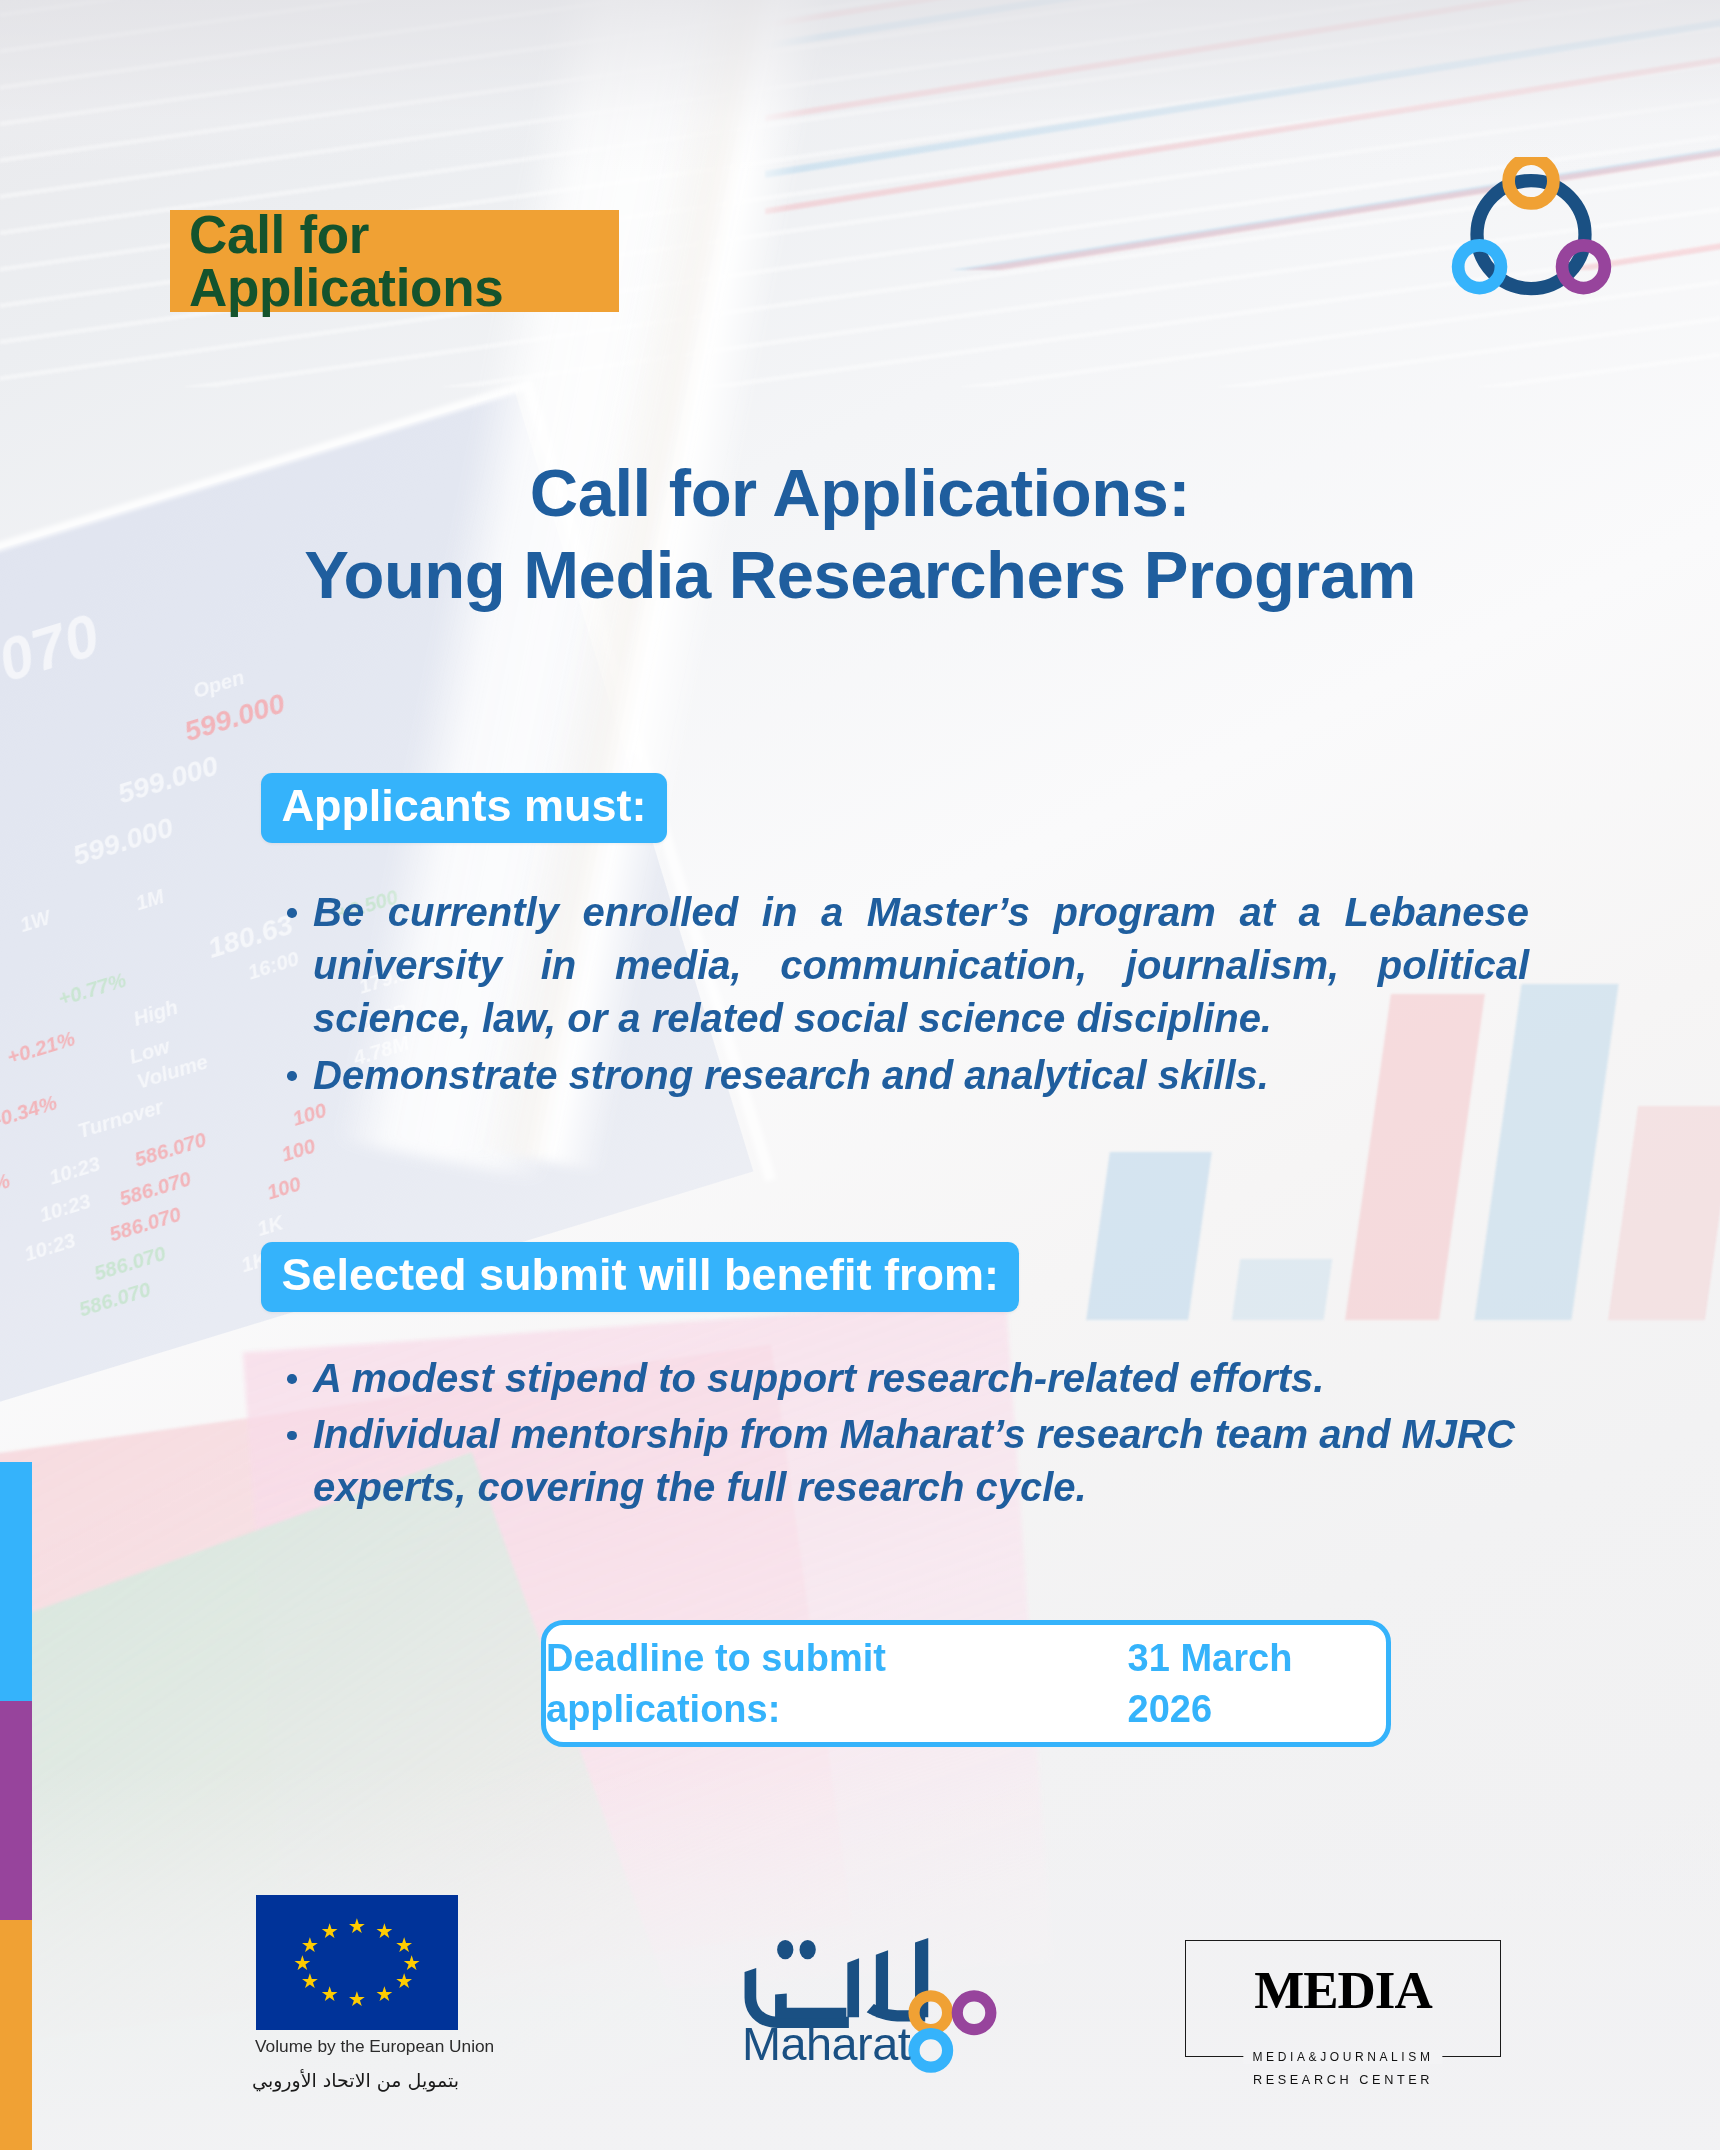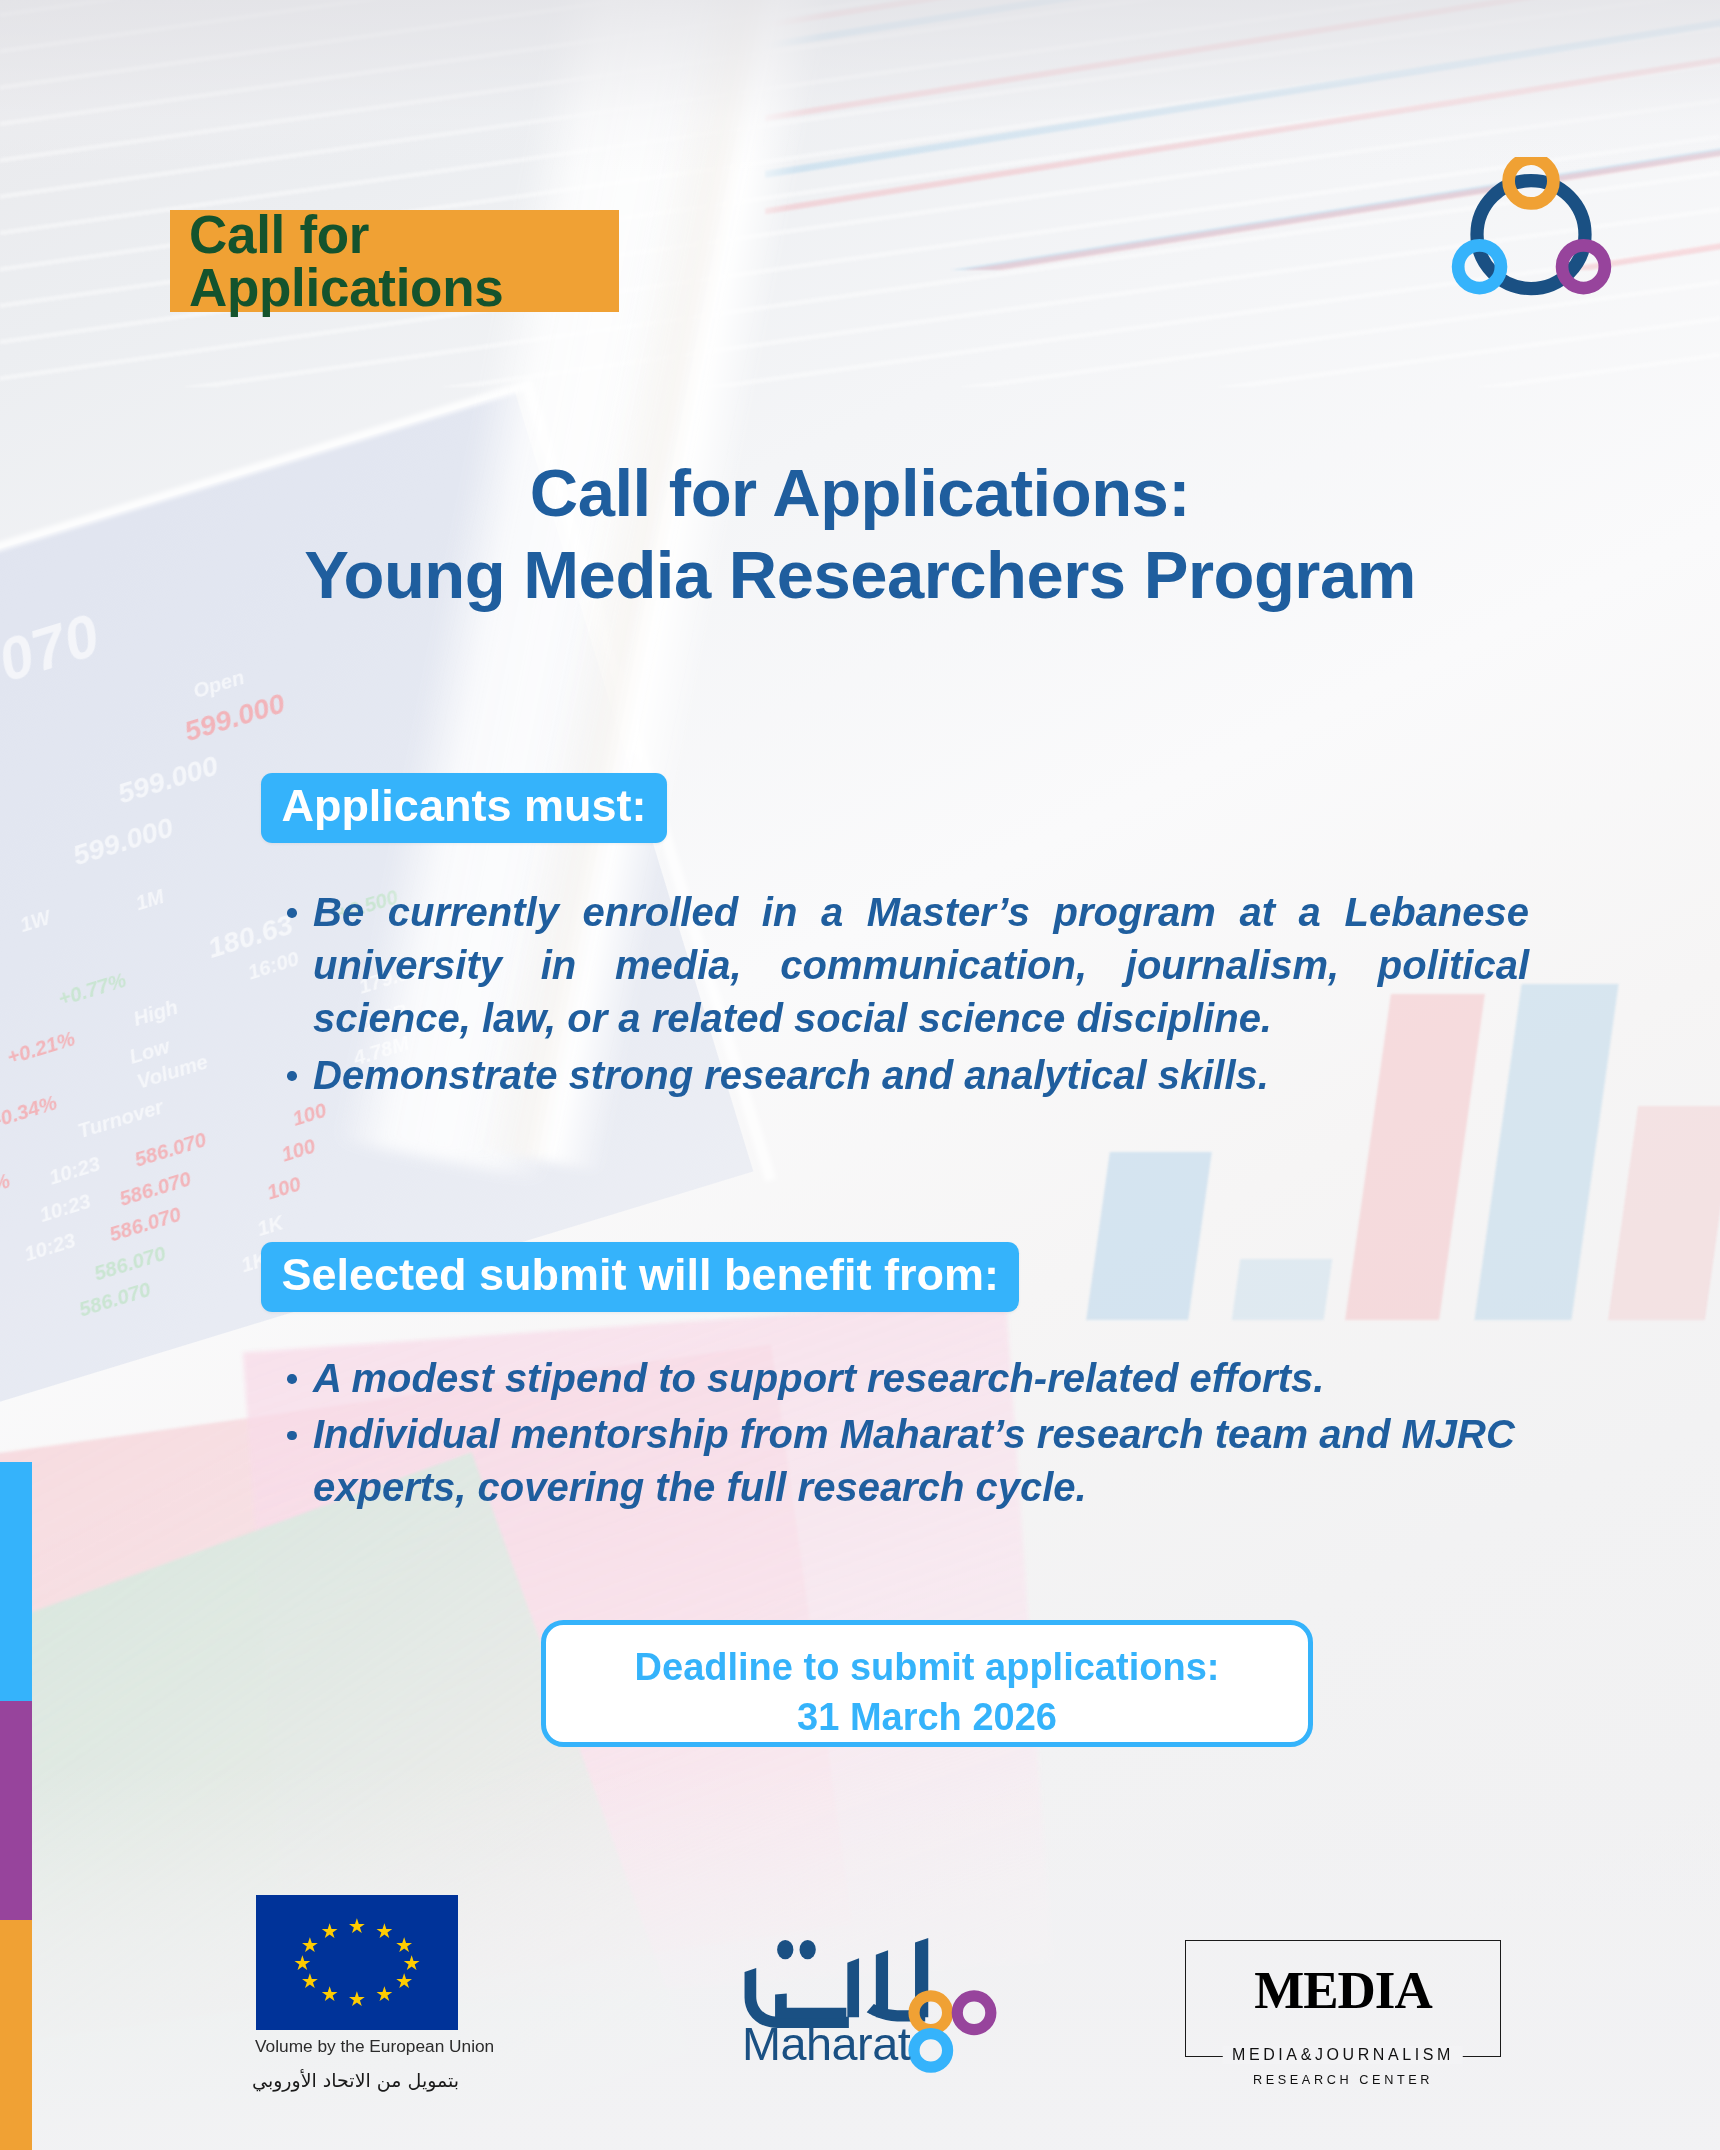--- a/index.html
+++ b/index.html
@@ -222,25 +222,25 @@
     border-radius: 50%;
     background: #1f5e9e;
   }
   #list-applicants { left: 275px; width: 1254px; top: 886px; text-align: justify; }
   #list-applicants li:first-child { text-align: justify; }
   #list-benefits  { left: 275px; width: 1254px; top: 1352px; }
 
   .deadline-box {
     position: absolute;
     left: 541px; top: 1620px;
-    width: 772px; height: 127px;
+    width: 850px; height: 127px;
     background: #ffffff;
     border: 5.6px solid #35b3fb;
     border-radius: 22.4px;
-    display: flex; flex-direction: column;
+    display: flex; flex-direction: row;
     align-items: center; justify-content: flex-end;
     color: #35b3fb;
     font-weight: 700;
     font-size: 38px;
     line-height: 1.32;
   }
 
   
   .footer { position: absolute; left: 0; right: 0; bottom: 60px; height: 214px; }
 
@@ -292,21 +292,21 @@
     font-size: 53px;
     letter-spacing: -1px;
     color: #000;
     line-height: 1;
   }
   .mjrc-sub1 {
     position: absolute; left: 50%; transform: translateX(-50%);
     bottom: 6.1px;
     background: #f3f3f5;
     padding: 0 9.2px;
-    font-size: 16px;
+    font-size: 12px;
     letter-spacing: 3.6px;
     color: #111;
     white-space: nowrap;
     font-weight: 500;
   }
   .mjrc-sub2 {
     position: absolute; left: 50%; transform: translateX(-50%);
     bottom: -17.3px;
     font-size: 12.7px;
     letter-spacing: 3.6px;

